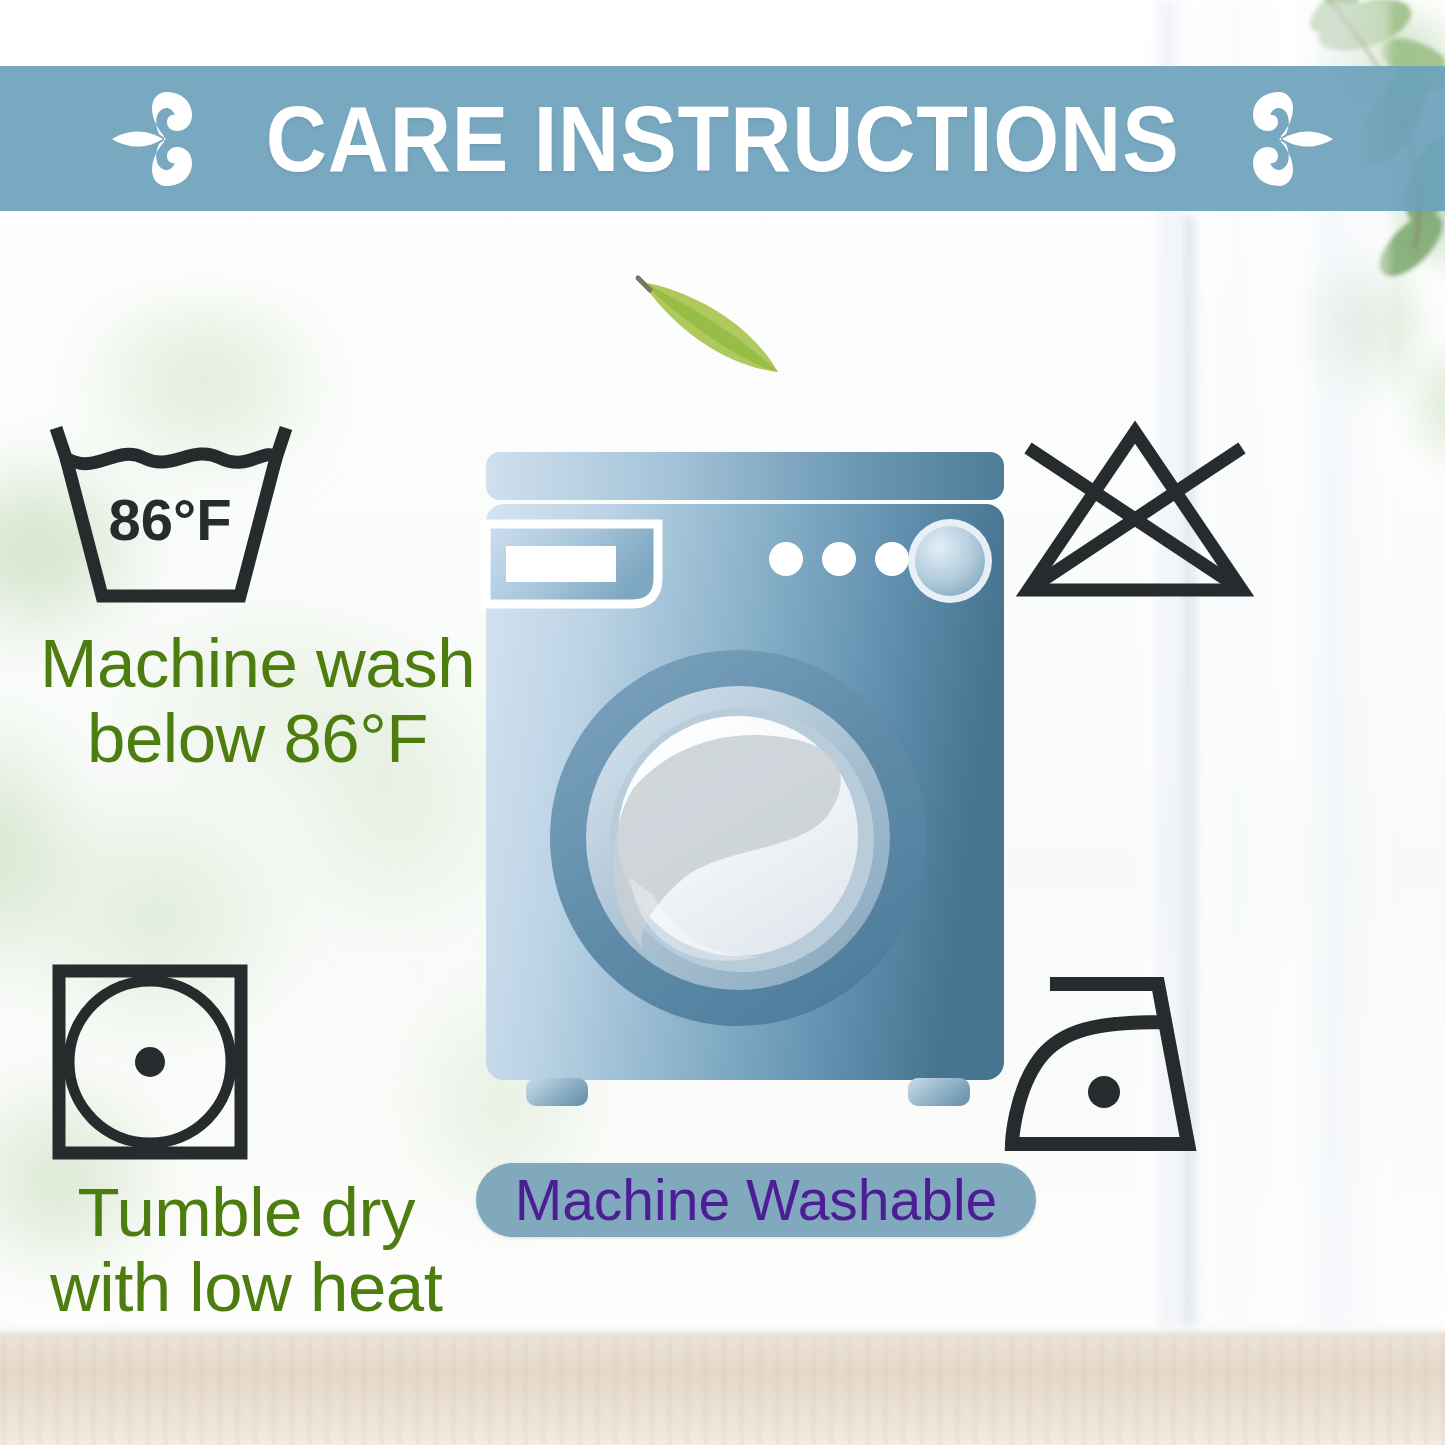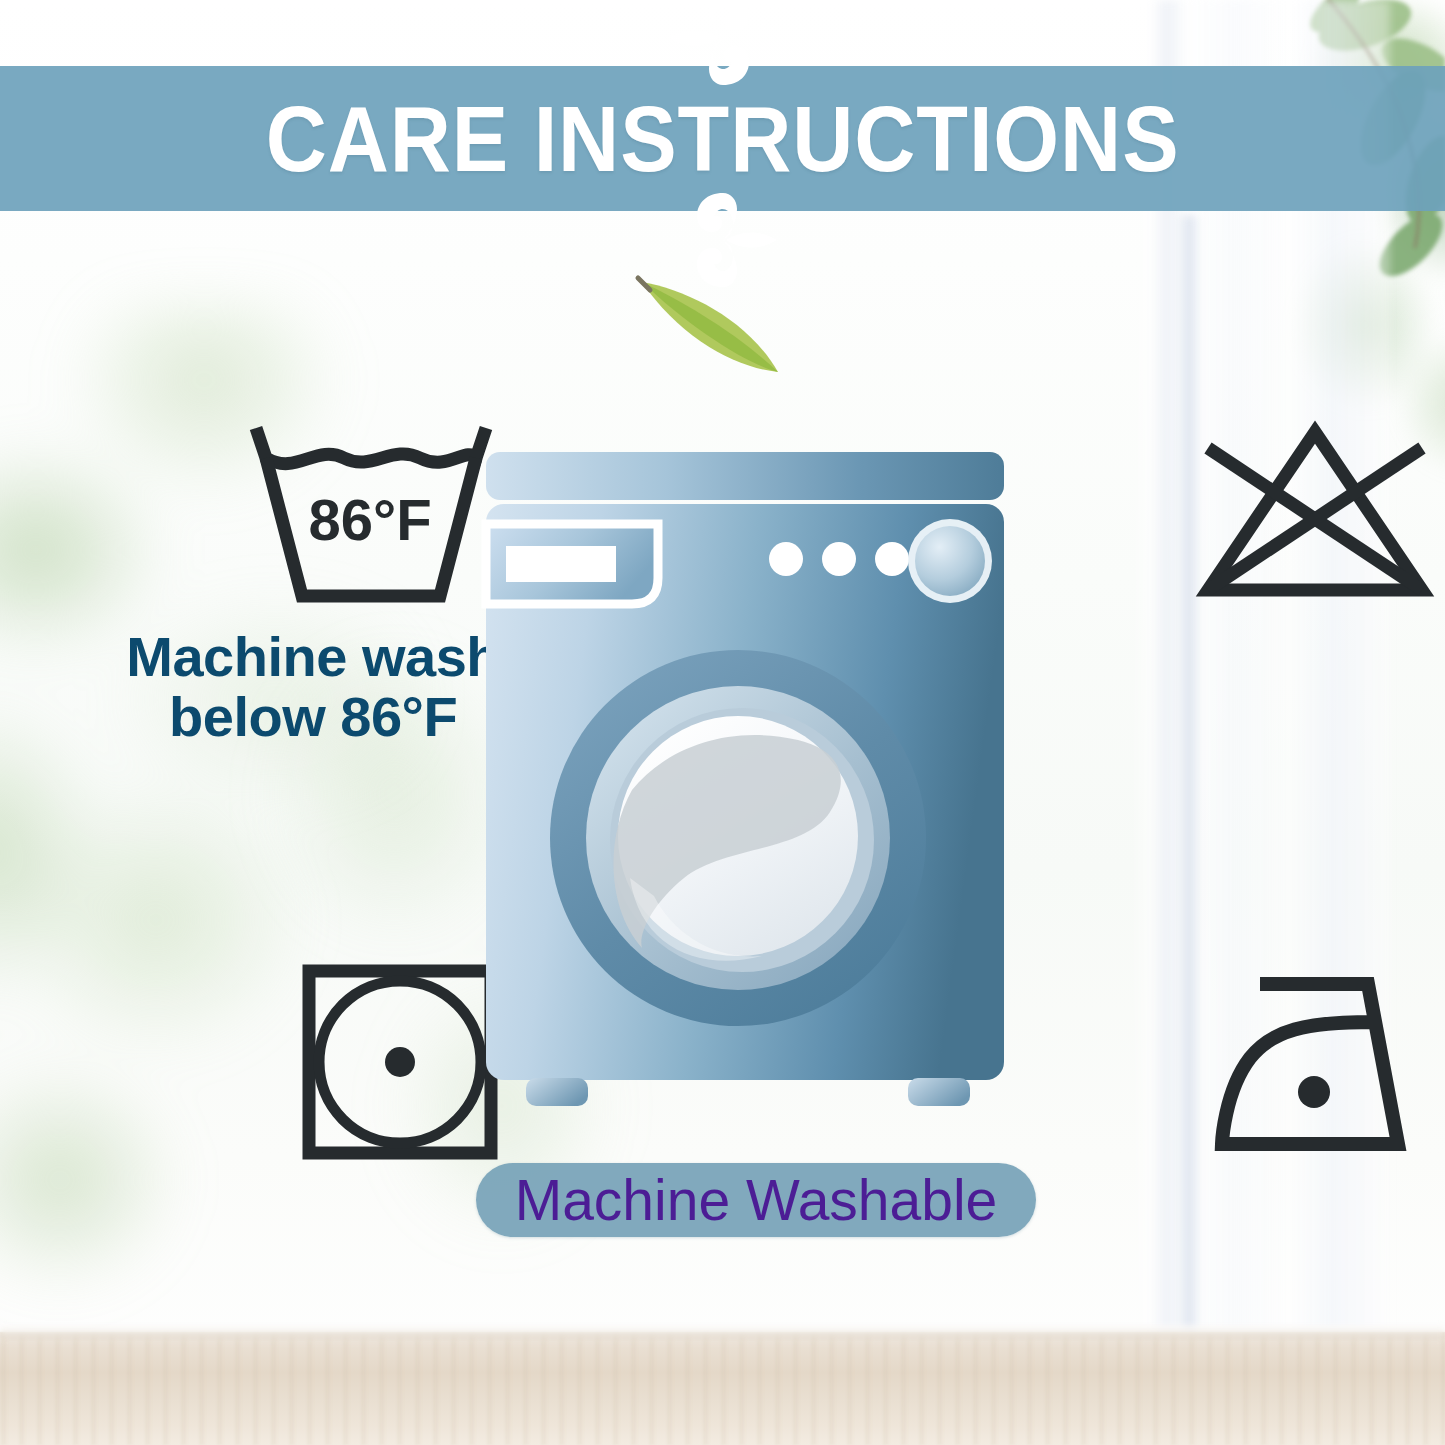--- a/index.html
+++ b/index.html
@@ -120,51 +120,49 @@
 
   
   .banner {
     position: absolute;
     left: 0; top: 66px;
     width: 1445px; height: 145px;
     background: rgba(110,162,188,0.92);
     display: flex;
     align-items: center;
     justify-content: center;
-    flex-direction: column;
   }
   .banner-title {
     color: #ffffff;
     font-family: "Liberation Sans Narrow", "Liberation Sans", sans-serif;
     font-size: 92px;
     font-weight: 700;
     letter-spacing: 1px;
     transform: scaleX(0.92);
     white-space: nowrap;
     line-height: 1;
     text-shadow: 0 2px 3px rgba(60,100,120,0.18);
   }
   .orn { width: 120px; height: 110px; flex: 0 0 auto; }
   .orn-right { transform: scaleX(-1); }
 
   
   .float-leaf { position: absolute; left: 628px; top: 268px; width: 180px; height: 120px; }
 
   
-  .sym-block { position: absolute; display: flex; flex-direction: column; align-items: flex-end; }
+  .sym-block { position: absolute; display: flex; flex-direction: column; align-items: flex-start; }
   .sym-icon { display: block; }
   .sym-caption {
     margin-top: 14px;
-    color: #0c4a6e;
-    font-size: 56px;
+    color: #4d7c0f;
+    font-size: 69px;
     line-height: 1.08;
     text-align: center;
     white-space: pre-line;
     letter-spacing: -0.5px;
-    font-weight: bold;
   }
 
   #block-wash     { left: 40px;   top: 418px;  width: 460px; }
   #block-bleach   { left: 1010px; top: 418px;  width: 430px; }
   #block-tumble   { left: 50px;   top: 962px;  width: 450px; }
   #block-iron     { left: 1000px; top: 972px;  width: 450px; }
 
   
   .machine { position: absolute; left: 480px; top: 448px; width: 530px; height: 672px; }
 
@@ -268,20 +266,22 @@
       </g>
     </svg>
   </div>
 
   <div class="sym-block" id="block-tumble">
     <svg class="sym-icon" width="200" height="200" viewBox="0 0 200 200">
       <rect x="9" y="9" width="182" height="182" fill="none" stroke="#262b2e" stroke-width="13"></rect>
       <circle cx="100" cy="100" r="81" fill="none" stroke="#262b2e" stroke-width="11"></circle>
       <circle cx="100" cy="100" r="15" fill="#262b2e"></circle>
     </svg>
+    <div class="sym-caption">Tumble dry
+with low heat</div>
   </div>
 
   <div class="sym-block" id="block-iron">
     <svg class="sym-icon" width="240" height="185" viewBox="0 0 240 185">
       <g fill="none" stroke="#262b2e" stroke-width="14" stroke-linejoin="miter" stroke-linecap="butt">
         <path d="M50 12 L158 12 L188 172 L12 172 C12 172 14 120 40 86 C62 58 96 50 163 50"></path>
       </g>
       <circle cx="104" cy="120" r="16" fill="#262b2e"></circle>
     </svg>
   </div>

